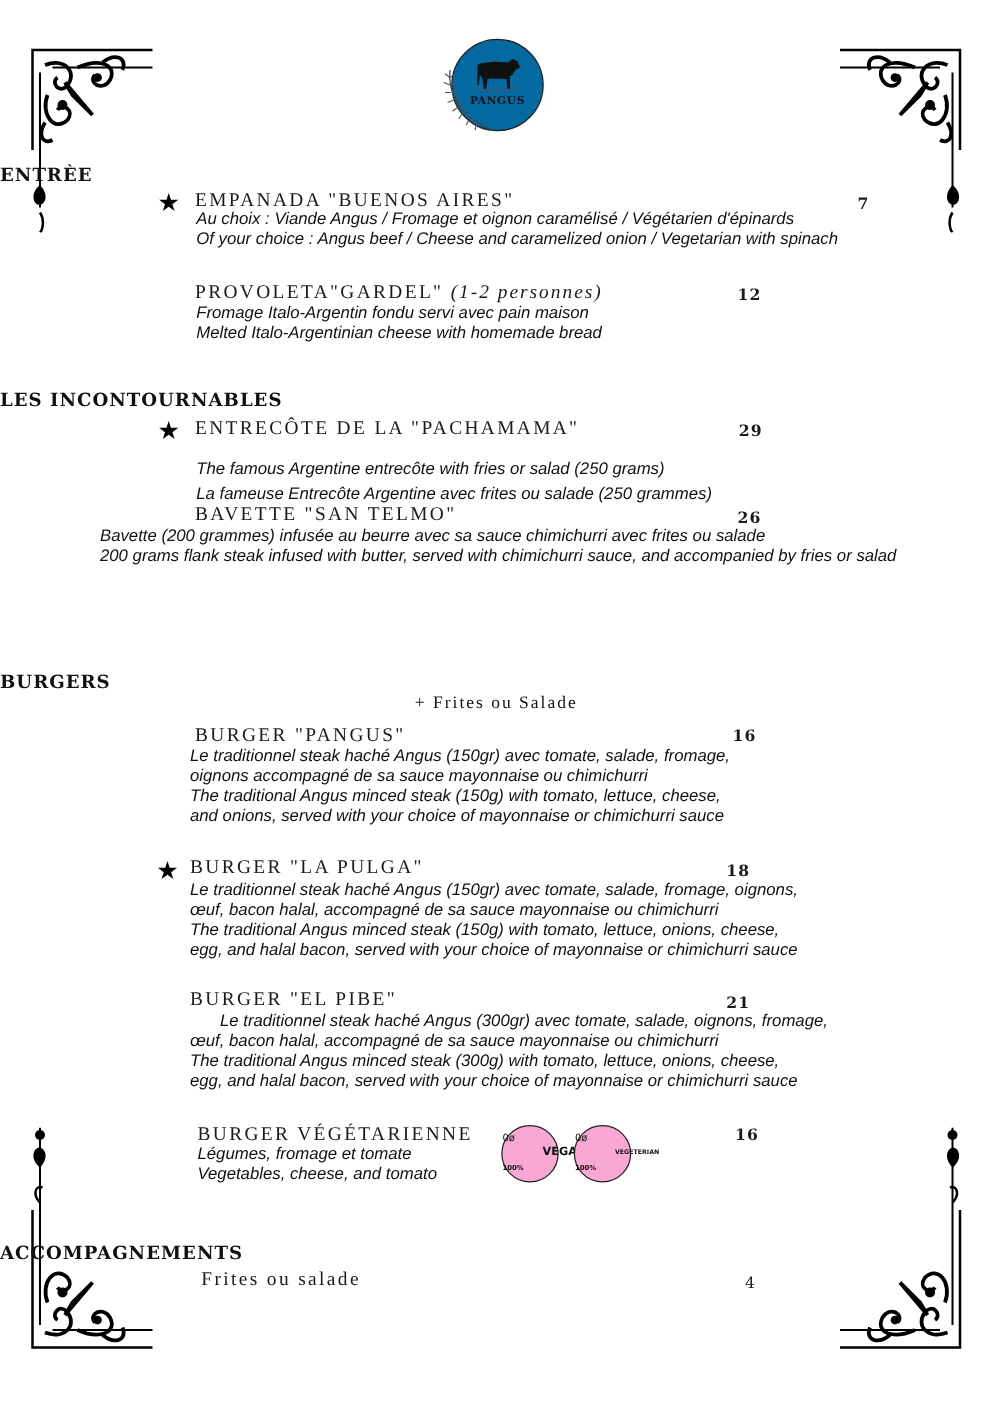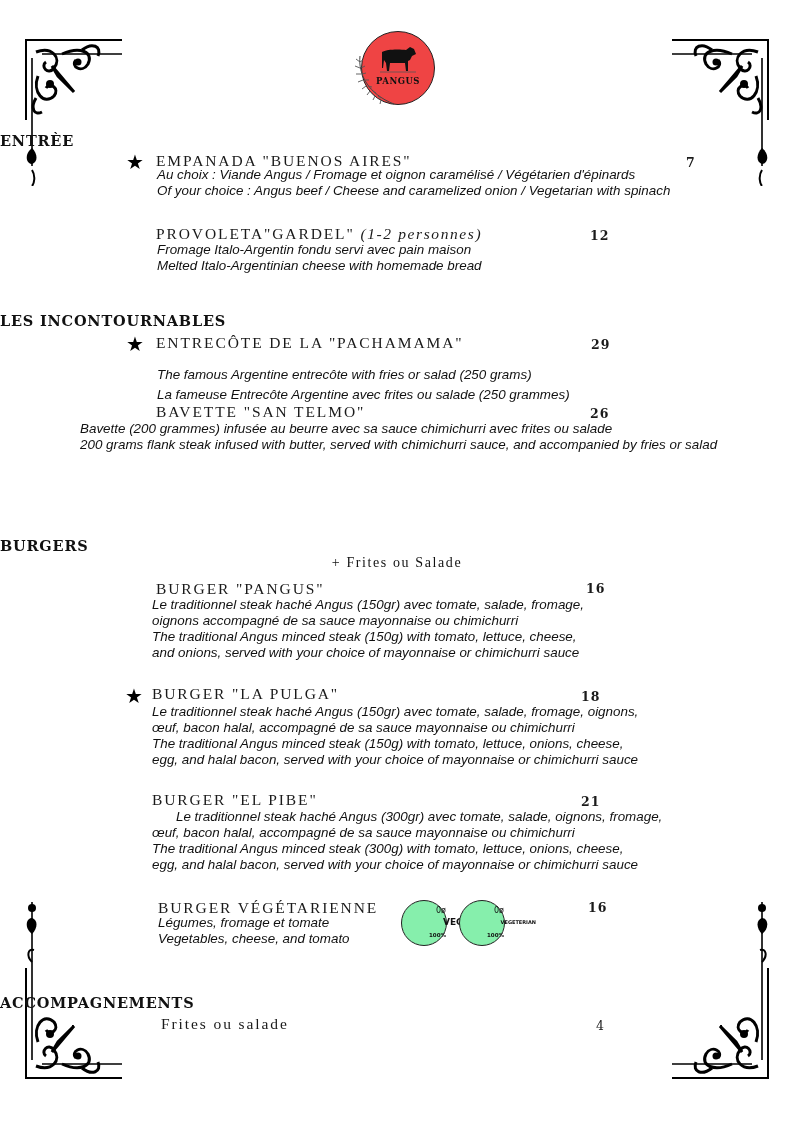--- a/index.html
+++ b/index.html
@@ -5,23 +5,23 @@
   html, body { margin:0; padding:0; background:#ffffff; }
   body { width:794px; height:1123px; position:relative; overflow:hidden; color:#111; font-family:"DejaVu Serif", serif; }
   .abs { position:absolute; }
   .section-title { position:absolute; left:0; width:794px; text-align:left; font-family:"DejaVu Serif", serif; font-weight:bold; font-size:14.5px; letter-spacing:0.8px; color:#111; }
   .subtitle { position:absolute; left:0; width:794px; text-align:center; font-family:"Liberation Serif", serif; font-size:14px; letter-spacing:1.6px; color:#111; }
   .item-name { position:absolute; font-family:"Liberation Serif", serif; font-size:15.5px; letter-spacing:1.9px; color:#1a1a1a; white-space:nowrap; }
   .item-name .paren { font-style:italic; letter-spacing:1.6px; }
   .price { position:absolute; font-family:"DejaVu Serif", serif; font-weight:bold; font-size:12.5px; letter-spacing:1px; color:#1a1a1a; }
   .desc { position:absolute; font-family:Liberation Sans, sans-serif; font-style:italic; font-size:13.4px; line-height:16px; color:#111; white-space:nowrap; }
   .star { position:absolute; font-size:20px; line-height:20px; color:#000; font-family:"DejaVu Sans", sans-serif; }
-  .logo { position:absolute; left:361px; top:31px; width:72px; height:72px; border:1.5px solid #222; border-radius:50%; background:#ef4444; }
+  .logo { position:absolute; left:361px; top:31px; width:72px; height:72px; border:1.5px solid #222; border-radius:50%; background:#0369a1; }
   .logo-text { position:absolute; left:0; top:44px; width:72px; text-align:center; font-family:"DejaVu Serif", serif; font-weight:bold; font-size:8.5px; letter-spacing:0.5px; color:#111; }
-  .badge { position:absolute; width:44px; height:44px; border:1.3px solid #222; border-radius:50%; background:#86efac; text-align:right; font-family:"DejaVu Sans", sans-serif; }
+  .badge { position:absolute; width:44px; height:44px; border:1.3px solid #222; border-radius:50%; background:#f9a8d4; text-align:left; font-family:"DejaVu Sans", sans-serif; }
   .badge .leaf { position:absolute; top:5px; left:0; width:100%; font-size:8px; line-height:9px; }
   .badge .b-label { position:absolute; left:0; width:100%; font-weight:bold; color:#111;margin-left:32px; }
   .badge .b-pct { position:absolute; left:0; width:100%; top:31px; font-size:5.5px; font-weight:bold; }
   .corner { position:absolute; }
 </style>
 </head>
 <body>
 
 <svg class="corner" style="left:22px;top:36px;" width="110" height="150" viewBox="0 0 110 150">
   <path d="M4 84 V4 H100" fill="none" stroke="#000" stroke-width="2"></path>

